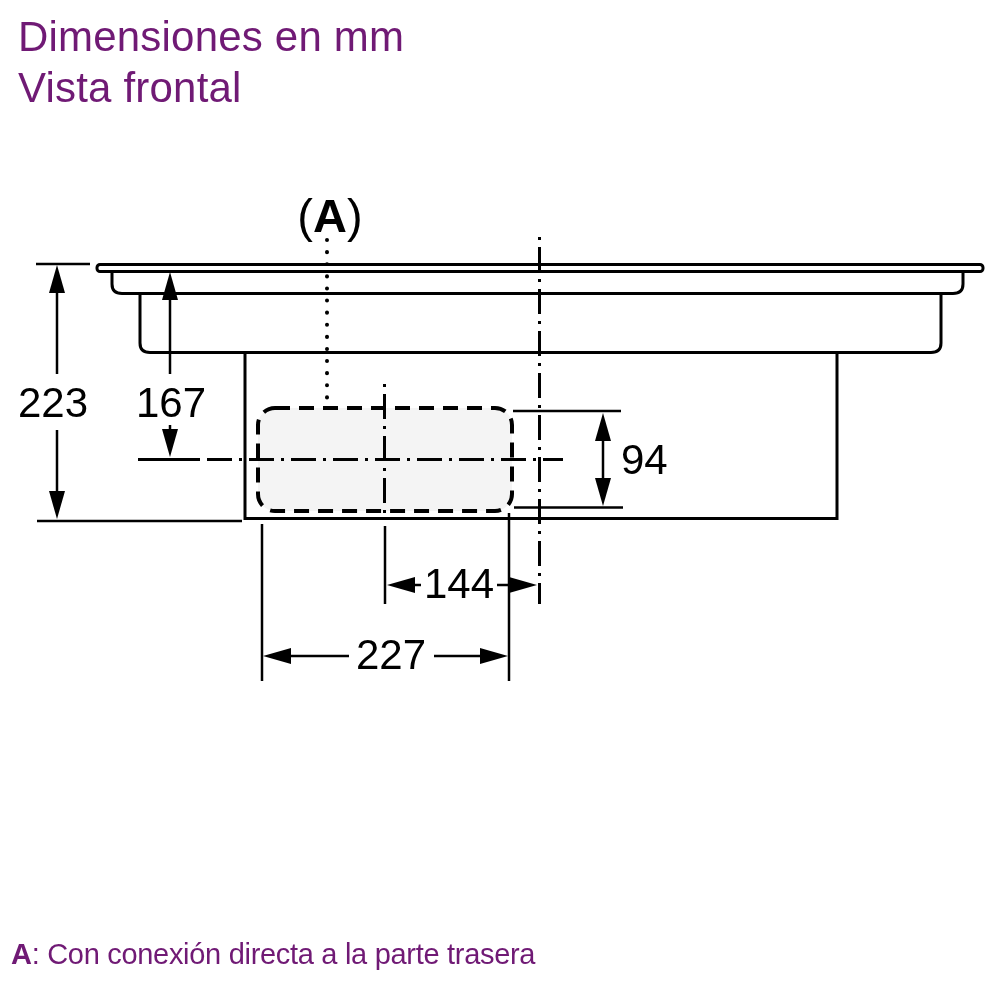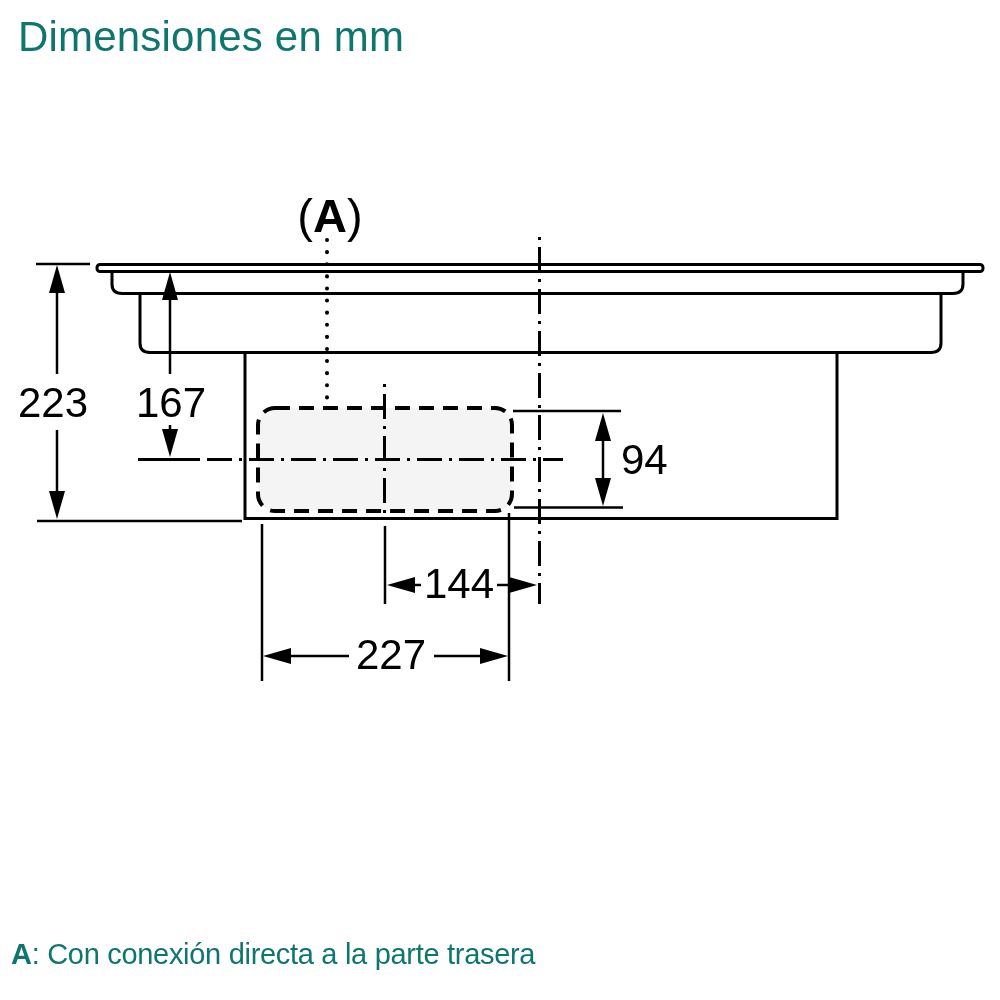--- a/index.html
+++ b/index.html
@@ -7,21 +7,21 @@
     padding: 0;
     background: #ffffff;
   }
   #stage {
     position: relative;
     width: 1000px;
     height: 1000px;
     background: #ffffff;
     overflow: hidden;
     font-family: "Liberation Sans", sans-serif;
-    color: #0f766e;
+    color: #701a75;
   }
   .title-block {
     position: absolute;
     left: 18px;
     top: 11px;
     font-size: 42px;
     line-height: 51px;
     letter-spacing: 0.2px;
     white-space: nowrap;
   }
@@ -50,20 +50,21 @@
   }
   text.callout .heavy { font-weight: bold; }
 </style>
 </head>
 <body>
 
 <div id="stage">
 
   <div class="title-block">
     <div>Dimensiones en mm</div>
+    <div>Vista frontal</div>
   </div>
 
   <svg id="diagram" width="1000" height="1000" viewBox="0 0 1000 1000">
 
     <text class="callout" x="330" y="232" text-anchor="middle"><tspan>(</tspan><tspan class="heavy">A</tspan><tspan>)</tspan></text>
     <line x1="327" y1="240" x2="327" y2="437" stroke="#000" stroke-width="4" stroke-linecap="round" stroke-dasharray="0.1 12"></line>
 
     <rect x="97" y="264.5" width="886" height="7" rx="3" fill="#ffffff" stroke="#000" stroke-width="3"></rect>
 
     <path d="M 112 272 L 112 284 Q 112 293.5 122 293.5 L 953 293.5 Q 963 293.5 963 284 L 963 272" fill="none" stroke="#000" stroke-width="3"></path>

